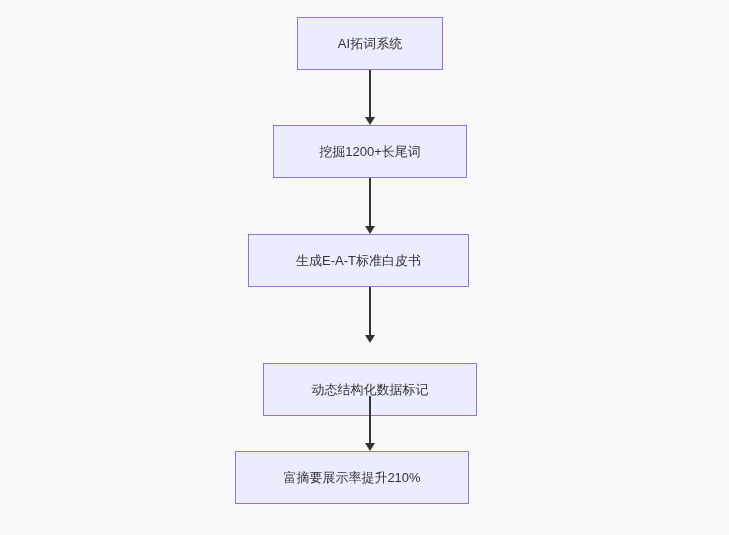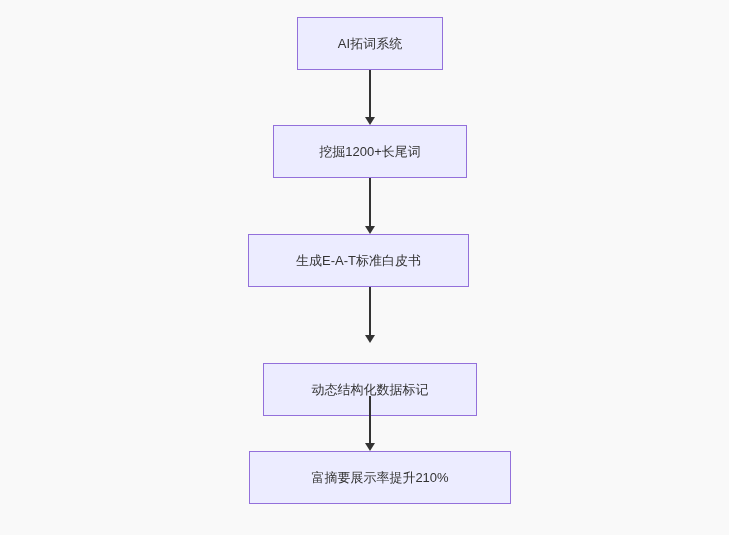--- a/index.html
+++ b/index.html
@@ -28,21 +28,21 @@
     color: #333333;
     font-size: 13px;
     line-height: 1.2;
     white-space: nowrap;
     text-align: center;
   }
   .node1 { left: 297px; top: 17px;  width: 146px; }
   .node2 { left: 273px; top: 125px; width: 194px; }
   .node3 { left: 248px; top: 234px; width: 221px; }
   .node4 { left: 263px; top: 343px; width: 214px; margin-top: 20px; }
-  .node5 { left: 249px; top: 451px; width: 262px; }
+  .node5 { left: 235px; top: 451px; width: 234px; }
 
   .edge {
     position: absolute;
     left: 364px;
     width: 12px;
     display: flex;
     flex-direction: column;
     align-items: center;
   }
   .edge-line {

